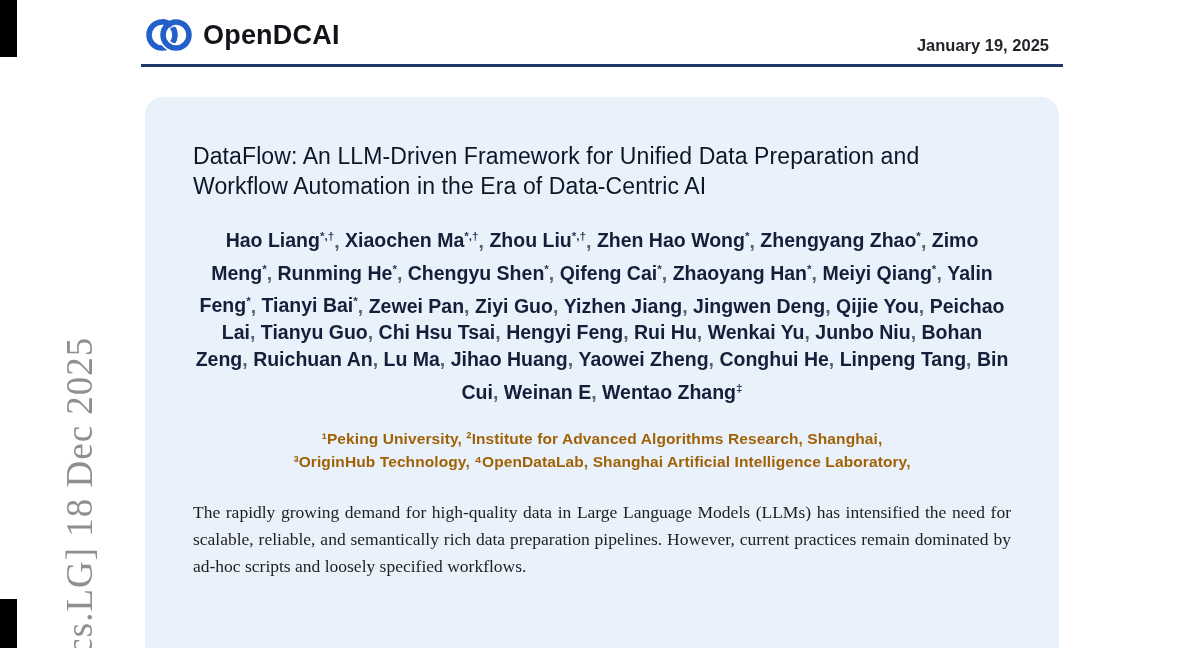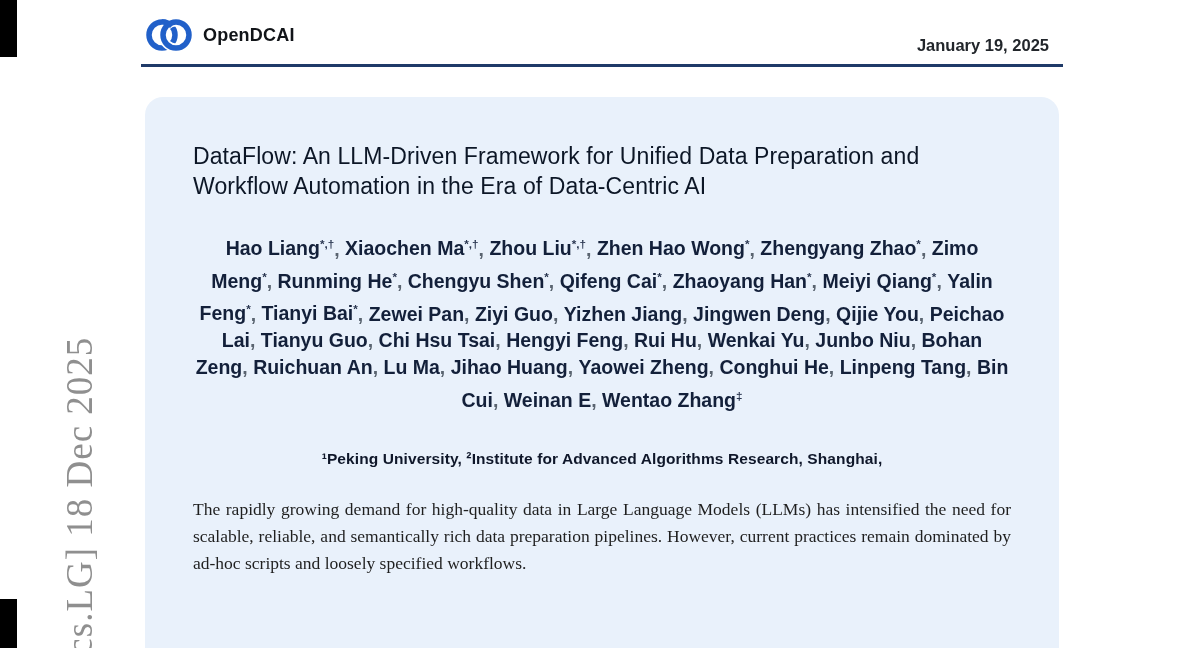--- a/index.html
+++ b/index.html
@@ -17,43 +17,43 @@
     position: absolute; left: 58px; top: 668px;
     transform: rotate(-90deg); transform-origin: 0 0;
     font-family: "Liberation Serif", serif;
     font-size: 37px; color: #8f8f8f; letter-spacing: 1px; white-space: nowrap;
   }
 
   
   .site-header { position: absolute; left: 145px; top: 12px; width: 912px; height: 50px; }
   .brand { position: absolute; left: 0; top: 0; display: flex; align-items: center; gap: 10px; cursor: pointer; }
   .logo { display: inline-flex; width: 48px; height: 46px; align-items: center; }
-  .brand-name { font-size: 18px; font-weight: 700; color: #111418; letter-spacing: 0.2px; }
+  .brand-name { font-size: 27px; font-weight: 700; color: #111418; letter-spacing: 0.2px; }
   .date { position: absolute; right: 8px; top: 24px; font-size: 16.5px; font-weight: 700; color: #22262b; }
   .header-rule { position: absolute; left: 141px; top: 64px; width: 922px; height: 2.5px; background: #1f3a68; }
 
   
   .paper-card {
     position: absolute; left: 145px; top: 97px; width: 914px; height: 600px;
     background: #e9f1fb; border-radius: 18px; padding: 44px 48px 0 48px;
   }
   .title {
     font-size: 23px; line-height: 1.32; font-weight: 400; color: #0c1626;
     letter-spacing: 0.1px; max-width: 830px;
   }
   .authors {
-    margin-top: 28px; text-align: center; font-size: 19.5px; line-height: 27px;
+    margin-top: 20px; text-align: center; font-size: 19.5px; line-height: 27px;
     color: #13203a; font-weight: 700; padding: 0 2px;
   }
   .authors .a-name { font-weight: 700; color: #13203a; }
   .authors sup { font-size: 60%; font-weight: 600; color: #2a3650; }
   .authors .a-sep { font-weight: 600; color: #5a6470; }
   .affiliations {
-    margin-top: 33px; text-align: center; font-size: 15.5px; line-height: 23px;
-    color: #0f172a; font-weight: 700; letter-spacing: 0.1px;
+    margin-top: 21px; text-align: center; font-size: 15.5px; line-height: 23px;
+    color: #a16207; font-weight: 700; letter-spacing: 0.1px;
   }
   .abstract {
     margin-top: 26px; font-family: "Liberation Serif", serif; font-size: 17.5px;
     line-height: 1.55; color: #1f1f1f; text-align: justify; max-width: 822px;
   }
 </style>
 </head>
 <body>
 
 <div class="page">
@@ -77,17 +77,18 @@
     </div>
     <div class="date">January 19, 2025</div>
   </header>
   <div class="header-rule"></div>
 
   <main class="paper-card">
     <h1 class="title">DataFlow: An LLM-Driven Framework for Unified Data Preparation and Workflow Automation in the Era of Data-Centric AI</h1>
     <div class="authors" id="authors"><span class="author"><span class="a-name">Hao Liang</span><sup>*,†</sup></span><span class="a-sep">, </span><span class="author"><span class="a-name">Xiaochen Ma</span><sup>*,†</sup></span><span class="a-sep">, </span><span class="author"><span class="a-name">Zhou Liu</span><sup>*,†</sup></span><span class="a-sep">, </span><span class="author"><span class="a-name">Zhen Hao Wong</span><sup>*</sup></span><span class="a-sep">, </span><span class="author"><span class="a-name">Zhengyang Zhao</span><sup>*</sup></span><span class="a-sep">, </span><span class="author"><span class="a-name">Zimo Meng</span><sup>*</sup></span><span class="a-sep">, </span><span class="author"><span class="a-name">Runming He</span><sup>*</sup></span><span class="a-sep">, </span><span class="author"><span class="a-name">Chengyu Shen</span><sup>*</sup></span><span class="a-sep">, </span><span class="author"><span class="a-name">Qifeng Cai</span><sup>*</sup></span><span class="a-sep">, </span><span class="author"><span class="a-name">Zhaoyang Han</span><sup>*</sup></span><span class="a-sep">, </span><span class="author"><span class="a-name">Meiyi Qiang</span><sup>*</sup></span><span class="a-sep">, </span><span class="author"><span class="a-name">Yalin Feng</span><sup>*</sup></span><span class="a-sep">, </span><span class="author"><span class="a-name">Tianyi Bai</span><sup>*</sup></span><span class="a-sep">, </span><span class="author"><span class="a-name">Zewei Pan</span></span><span class="a-sep">, </span><span class="author"><span class="a-name">Ziyi Guo</span></span><span class="a-sep">, </span><span class="author"><span class="a-name">Yizhen Jiang</span></span><span class="a-sep">, </span><span class="author"><span class="a-name">Jingwen Deng</span></span><span class="a-sep">, </span><span class="author"><span class="a-name">Qijie You</span></span><span class="a-sep">, </span><span class="author"><span class="a-name">Peichao Lai</span></span><span class="a-sep">, </span><span class="author"><span class="a-name">Tianyu Guo</span></span><span class="a-sep">, </span><span class="author"><span class="a-name">Chi Hsu Tsai</span></span><span class="a-sep">, </span><span class="author"><span class="a-name">Hengyi Feng</span></span><span class="a-sep">, </span><span class="author"><span class="a-name">Rui Hu</span></span><span class="a-sep">, </span><span class="author"><span class="a-name">Wenkai Yu</span></span><span class="a-sep">, </span><span class="author"><span class="a-name">Junbo Niu</span></span><span class="a-sep">, </span><span class="author"><span class="a-name">Bohan Zeng</span></span><span class="a-sep">, </span><span class="author"><span class="a-name">Ruichuan An</span></span><span class="a-sep">, </span><span class="author"><span class="a-name">Lu Ma</span></span><span class="a-sep">, </span><span class="author"><span class="a-name">Jihao Huang</span></span><span class="a-sep">, </span><span class="author"><span class="a-name">Yaowei Zheng</span></span><span class="a-sep">, </span><span class="author"><span class="a-name">Conghui He</span></span><span class="a-sep">, </span><span class="author"><span class="a-name">Linpeng Tang</span></span><span class="a-sep">, </span><span class="author"><span class="a-name">Bin Cui</span></span><span class="a-sep">, </span><span class="author"><span class="a-name">Weinan E</span></span><span class="a-sep">, </span><span class="author"><span class="a-name">Wentao Zhang</span><sup>‡</sup></span></div>
     <div class="affiliations" id="affiliations">
         <div class="affil-line">¹Peking University, ²Institute for Advanced Algorithms Research, Shanghai,</div>
+        <div class="affil-line">³OriginHub Technology, ⁴OpenDataLab, Shanghai Artificial Intelligence Laboratory,</div>
       </div>
     <p class="abstract">The rapidly growing demand for high-quality data in Large Language Models (LLMs) has intensified the need for scalable, reliable, and semantically rich data preparation pipelines. However, current practices remain dominated by ad-hoc scripts and loosely specified workflows.</p>
   </main>
 
 </div>
 
 </body></html>

